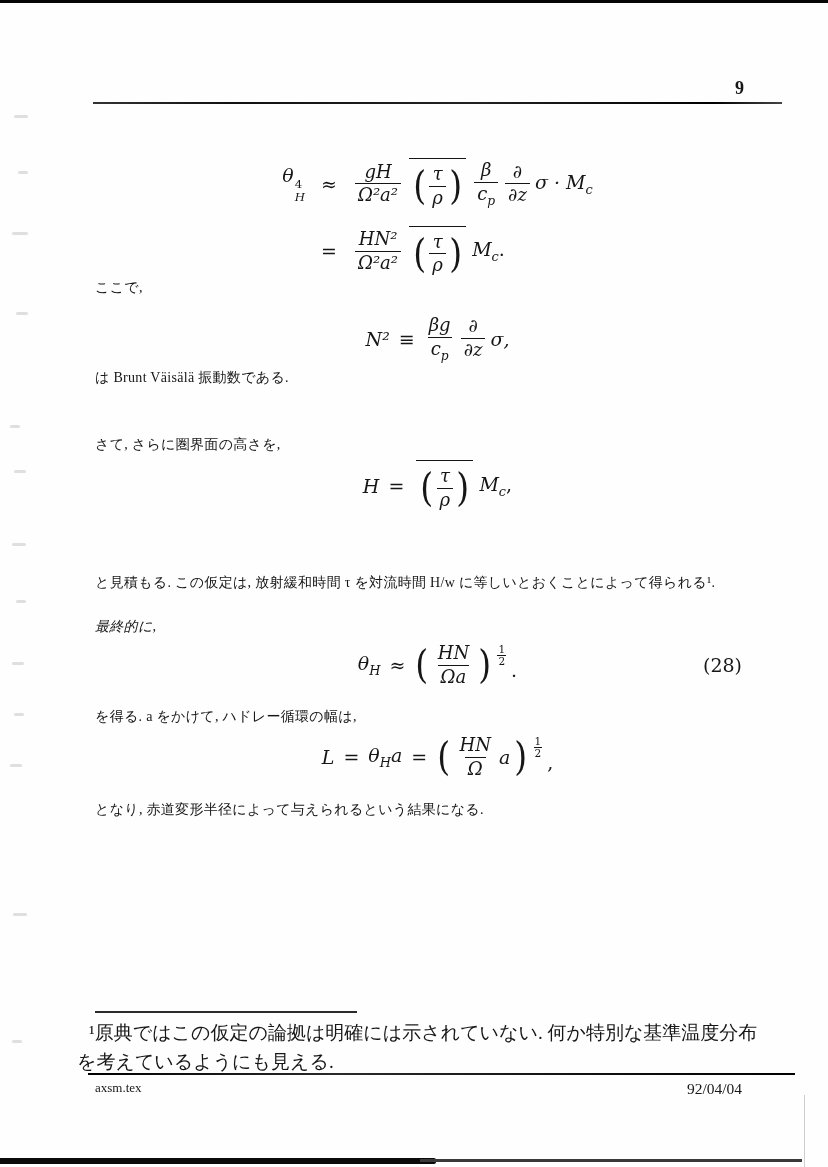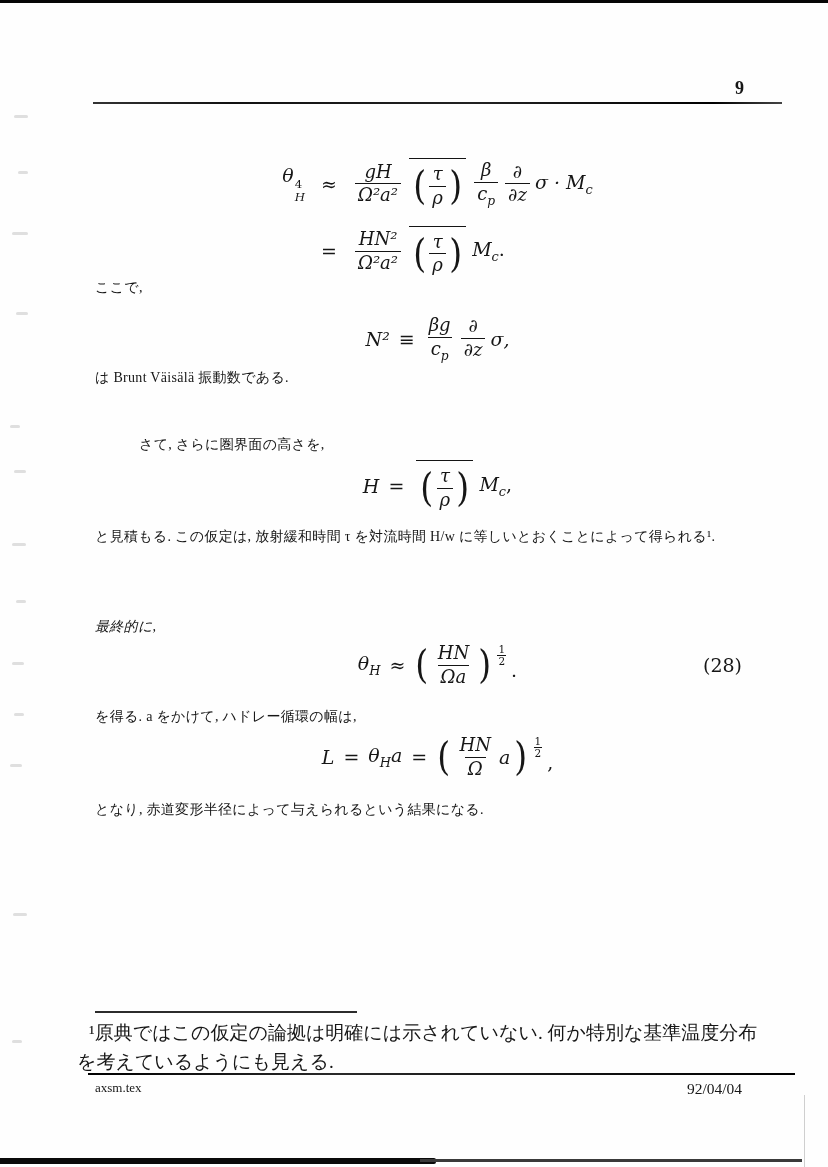--- a/index.html
+++ b/index.html
@@ -20,21 +20,21 @@
   .header-rule{position:absolute;top:102px;left:93px;width:689px;height:2px;
     background:linear-gradient(to right,#333,#111 20%,#222 55%,#000 90%,#444);}
   .footer-rule{position:absolute;top:1073px;left:88px;width:707px;height:2px;
     background:linear-gradient(to right,#000,#2a2a2a 35%,#111 70%,#000);}
   .footer-left{position:absolute;top:1080px;left:95px;font-size:13px;}
   .footer-right{position:absolute;top:1080px;right:86px;font-size:15.5px;}
   .fn-rule{position:absolute;top:1011px;left:95px;width:262px;height:2px;background:#2b2b2b;}
   .footnote{position:absolute;top:1019px;left:77px;width:692px;font-size:19px;line-height:1.5;text-indent:12px;}
   
   .jtext{position:absolute;left:95px;font-size:14px;line-height:1.55;letter-spacing:.3px;}
-  .para{width:684px;text-align:justify;}
+  .para{width:684px;text-align:justify;margin-top:46px;}
   
   .eqrow{position:absolute;left:95px;width:685px;display:flex;justify-content:center;align-items:center;
     font-family:"DejaVu Serif","Liberation Serif",serif;font-size:19px;font-style:italic;}
   .mrow{display:inline-flex;align-items:center;gap:3px;}
   .rel{font-style:normal;padding:0 6px;}
   .txt{display:inline-block;}
   .frac{display:inline-flex;flex-direction:column;align-items:center;text-align:center;margin:0 2px;font-size:95%;}
   .frac .num{display:block;padding:1px 3px;line-height:1.15;font-style:italic;}
   .frac .den{display:block;padding:1px 3px;line-height:1.15;border-top:1.4px solid #141414;}
   .bigp{font-style:normal;font-size:205%;font-weight:400;line-height:0;transform:scaleX(.85);}
@@ -136,21 +136,21 @@
     <span class="frac">
         <span class="num">∂</span>
         <span class="den">∂z</span>
       </span>
     <span class="txt">σ,</span>
   </span>
 </div>
 
 <div class="jtext" style="top:367px;">は Brunt Väisälä 振動数である.</div>
 
-<div class="jtext" style="top:434px;margin-left:44px;">さて, さらに圏界面の高さを,</div>
+<div class="jtext" style="top:434px;">さて, さらに圏界面の高さを,</div>
 
 <div class="eqrow" style="top:460px;">
   <span class="mrow">
     <span class="txt">H</span>
     <span class="rel">=</span>
     <span class="ovl">
         <span class="bigp">(</span>
         <span class="frac">
           <span class="num">τ</span>
           <span class="den">ρ</span>

